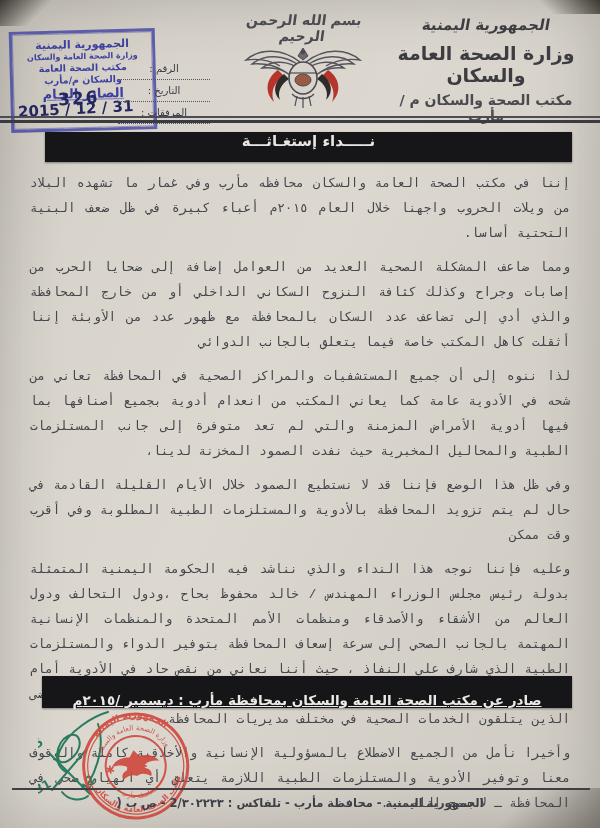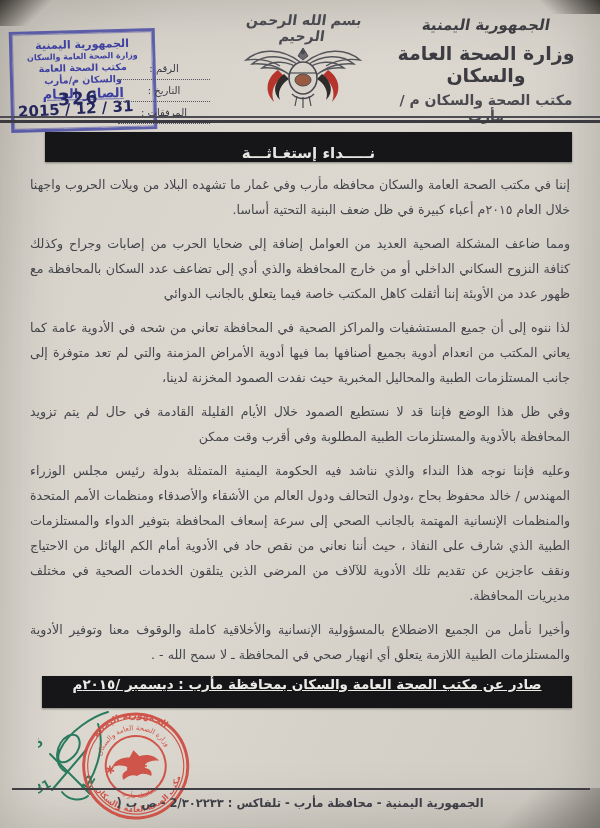--- a/index.html
+++ b/index.html
@@ -34,29 +34,29 @@
   .hr-republic{font-size:15px;font-weight:bold;transform:skewX(-10deg);letter-spacing:1px;}
   .hr-ministry{font-size:19px;font-weight:bold;margin-top:8px;}
   .hr-office{font-size:14px;font-weight:bold;margin-top:6px;color:#4a4a50;}
 
   .double-rule{position:absolute;top:116px;left:0;width:600px;height:8px;}
   .double-rule .thin{height:2px;background:#4c4c52;margin-bottom:2px;}
   .double-rule .thick{height:3px;background:#3a3a40;}
 
   
   .title-bar{position:absolute;top:132px;left:45px;width:527px;height:30px;background:#161618;
-    color:#e8e6e2;display:flex;align-items:flex-end;justify-content:center;
+    color:#e8e6e2;display:flex;align-items:flex-start;justify-content:center;
     font-size:15px;font-weight:bold;letter-spacing:1px;box-shadow:0 1px 2px rgba(0,0,0,.4);}
   .body-text{position:absolute;top:172px;right:30px;width:540px;color:#45454c;
     font-size:12.6px;line-height:25px;text-align:justify;direction:rtl;}
-  .body-text p{margin:0 0 9px 0;}
+  .body-text p{margin:0 0 9px 0;font-family:Liberation Mono, monospace;}
 
   
   .footer-bar{position:absolute;top:676px;left:42px;width:530px;height:32px;background:#161618;
-    color:#eceae6;display:flex;align-items:flex-start;justify-content:center;
+    color:#eceae6;display:flex;align-items:flex-end;justify-content:center;
     font-size:13.5px;font-weight:bold;box-shadow:0 1px 2px rgba(0,0,0,.4);}
   .footer-bar span{text-decoration:underline;}
 
   
   .signature{position:absolute;top:706px;left:38px;}
   .official-seal{position:absolute;top:708px;left:78px;opacity:.92;transform:rotate(-8deg);}
   .bottom-rule{position:absolute;top:788px;left:12px;width:578px;height:2px;background:#3e3e44;}
   .page-footer{position:absolute;top:796px;left:0;width:600px;text-align:center;
     font-size:11.5px;font-weight:bold;color:#3e3e46;direction:rtl;}
 </style>

